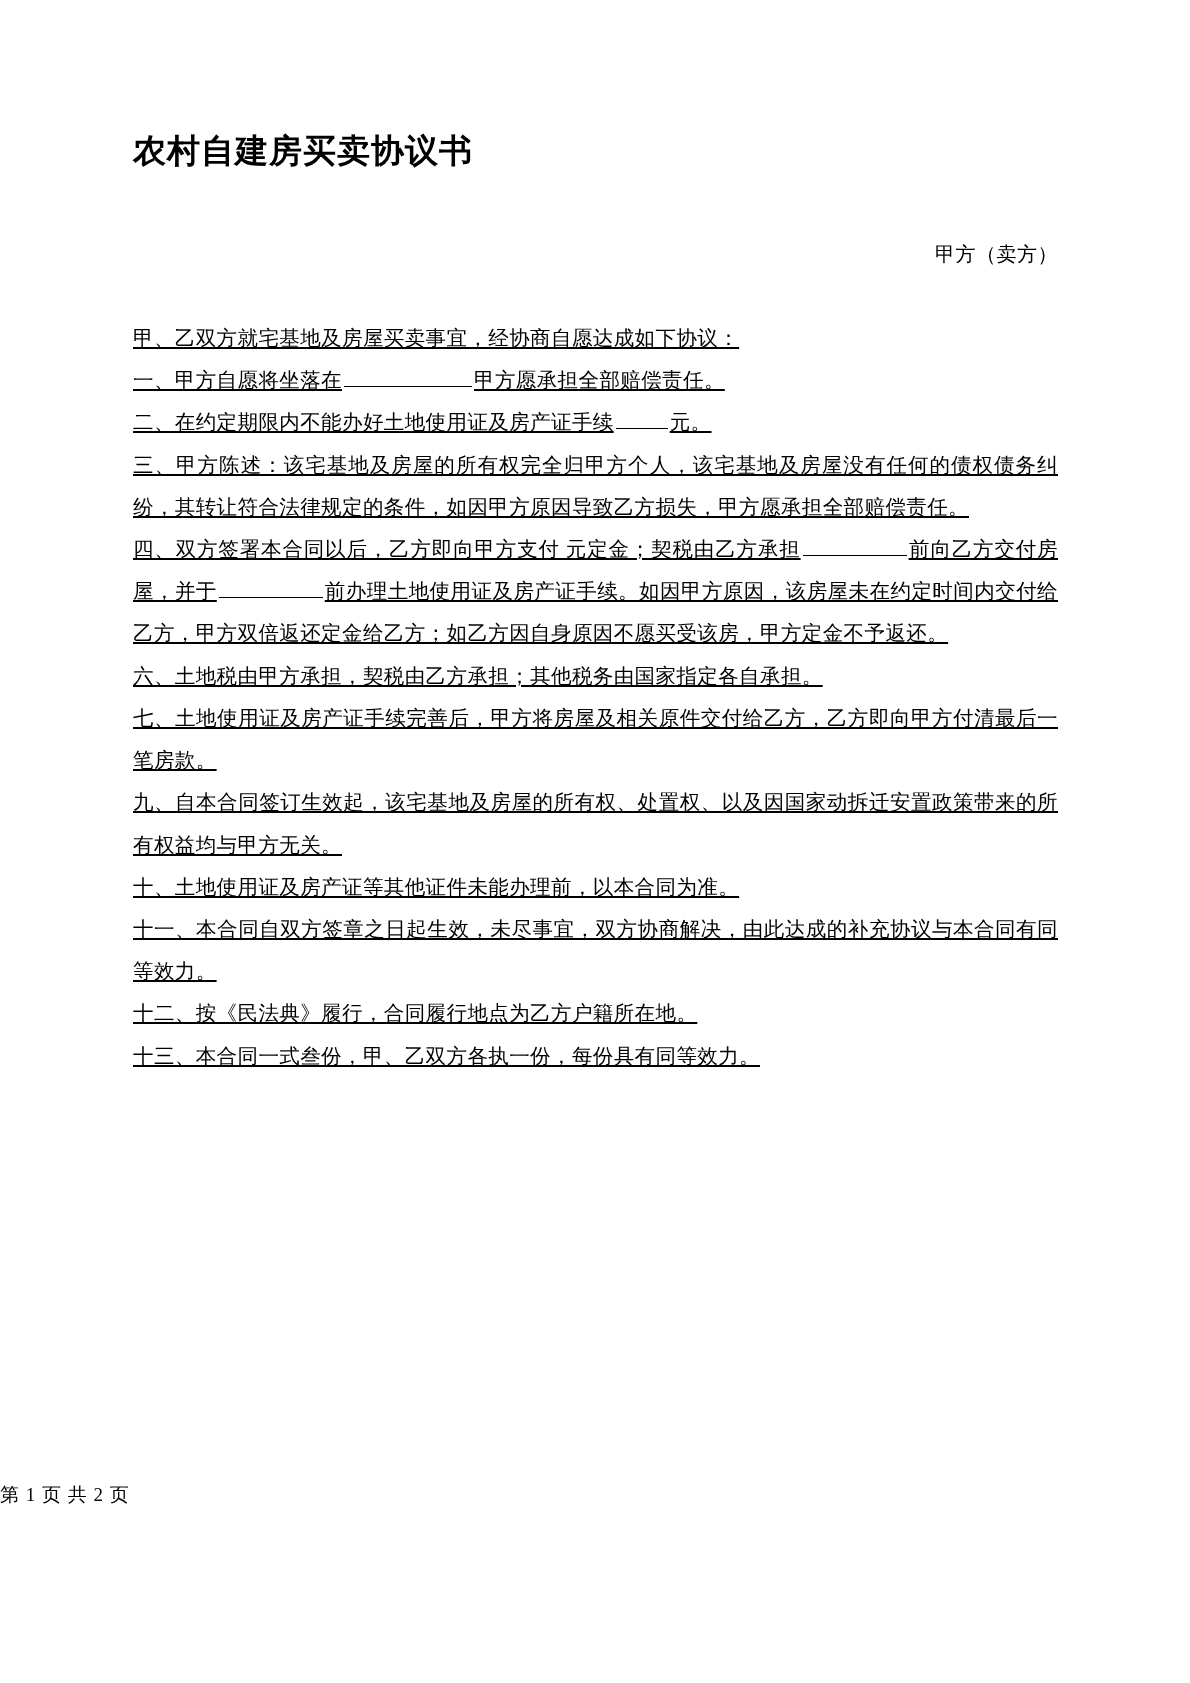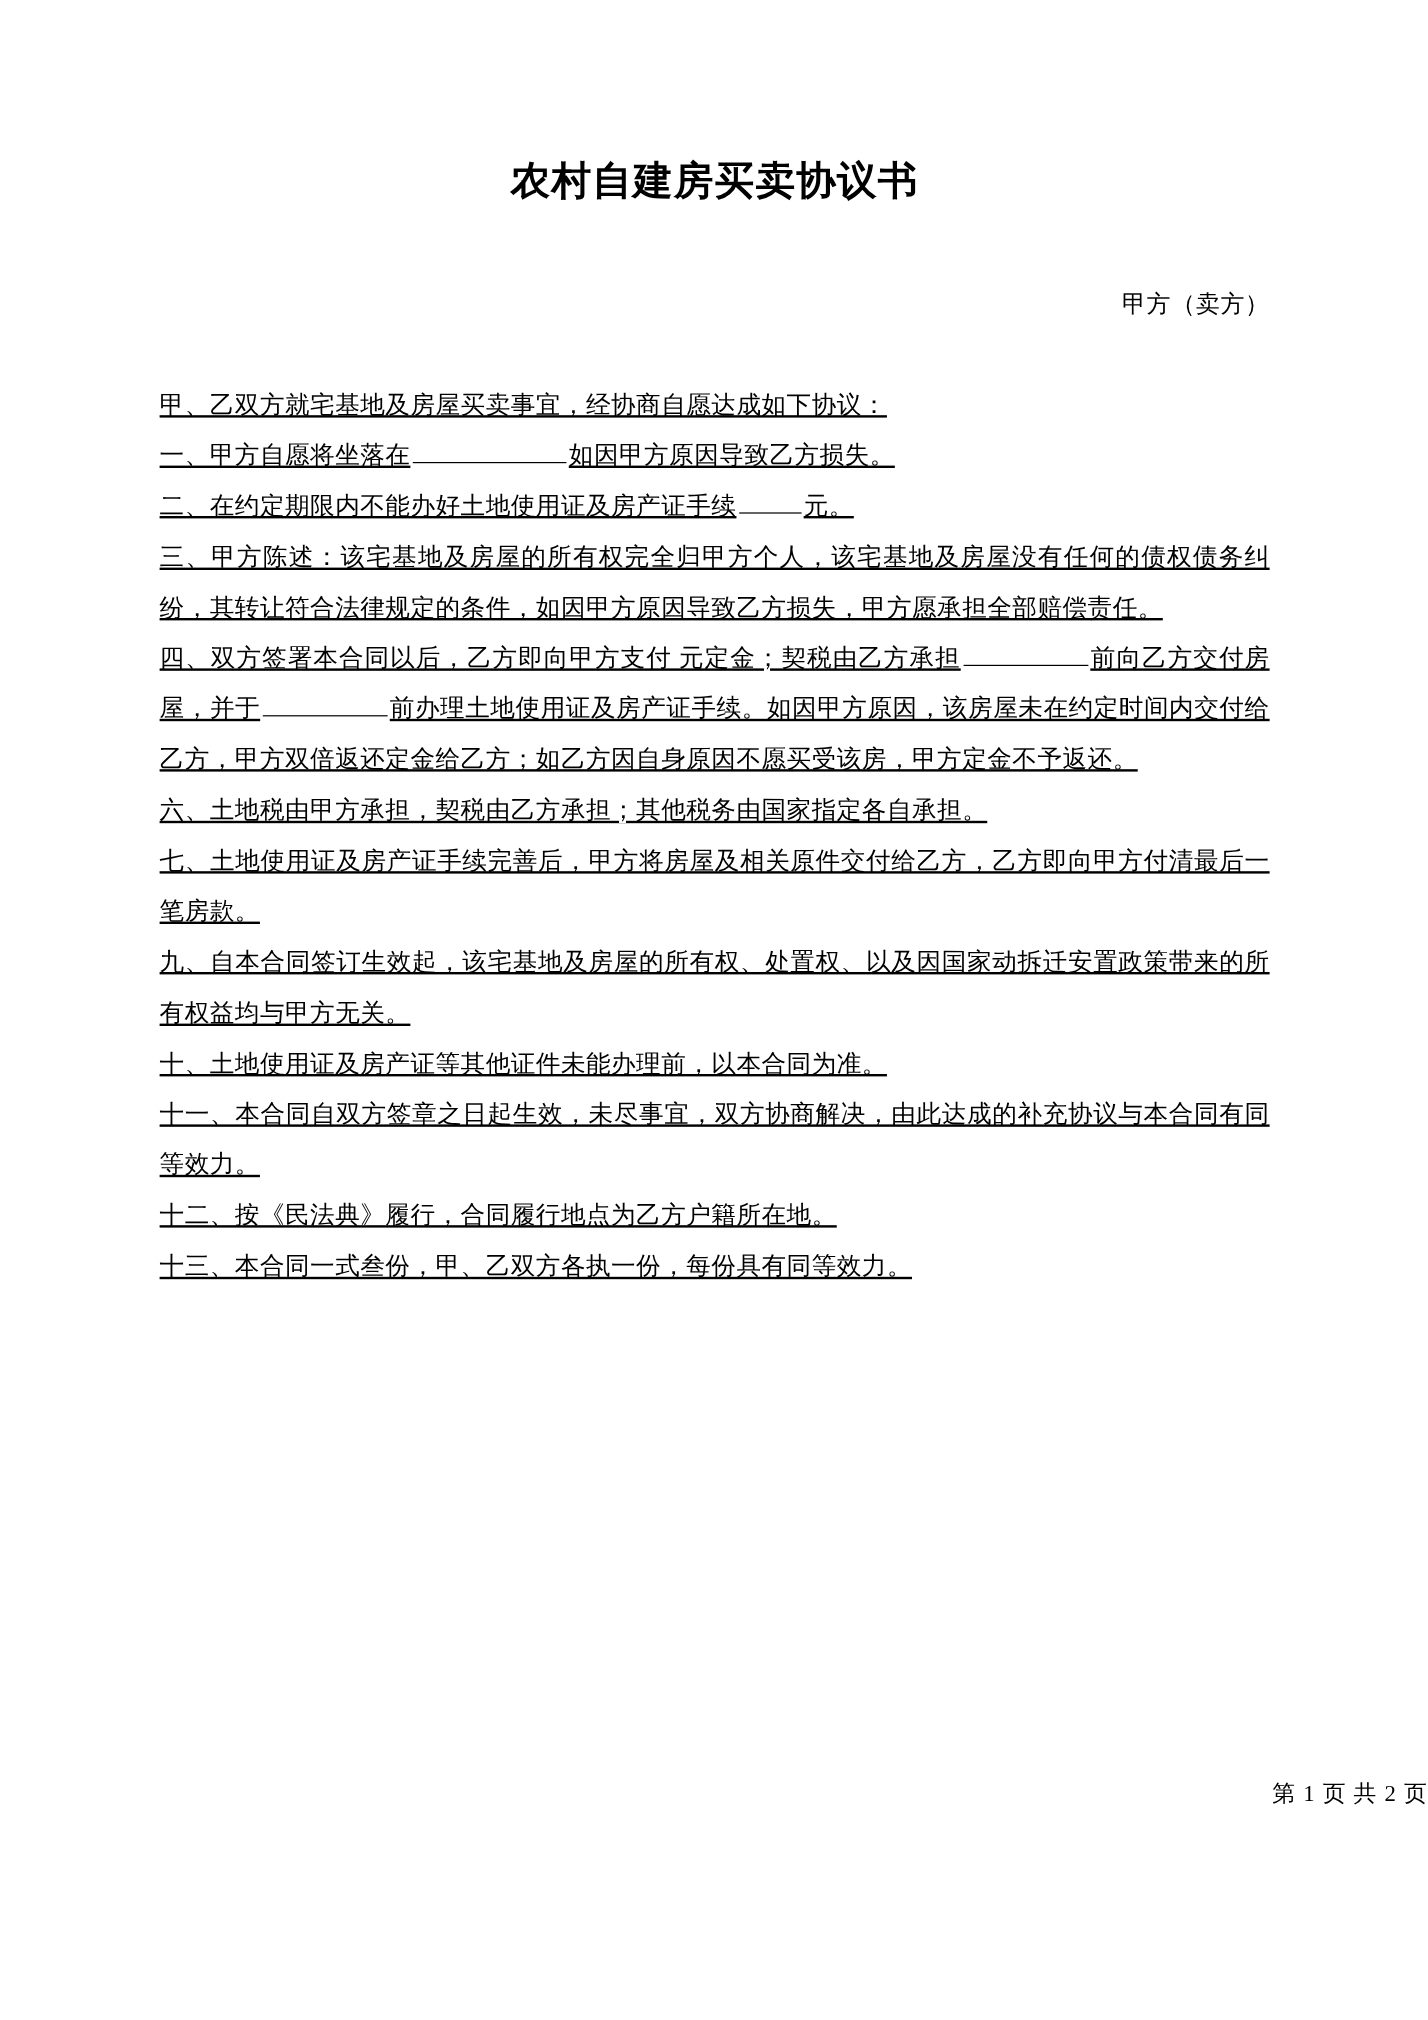--- a/index.html
+++ b/index.html
@@ -23,21 +23,21 @@
   .content {
     position: absolute;
     left: 133px;
     top: 0;
     width: 925px;
   }
   .doc-title {
     font-family: "Liberation Sans", "DejaVu Sans", sans-serif;
     font-weight: bold;
     font-size: 33px;
-    text-align: center;
+    text-align: left;
     letter-spacing: 1px;
     margin-top: 130px;
     margin-bottom: 16px;
     line-height: 1.3;
   }
   .party-block {
     margin-top: 60px;
     text-align: right;
   }
   .party-line {
@@ -79,42 +79,42 @@
     width: 128px;
     vertical-align: baseline;
     height: 1em;
     margin: 0 2px;
   }
   .footer {
     position: absolute;
     left: 0;
     right: 0;
     top: 1482px;
-    text-align: right;
+    text-align: left;
     font-size: 19px;
     letter-spacing: 1px;
   }
 </style>
 </head>
 <body>
 
 <div class="page">
   <div class="content">
 
     <h1 class="doc-title">农村自建房买卖协议书</h1>
 
     <div class="party-block">
       <div class="party-line">甲方（卖方）</div>
     </div>
 
     <div class="body-block">
 
       <p class="para">甲、乙双方就宅基地及房屋买卖事宜，经协商自愿达成如下协议：</p>
 
-      <p class="para"><span>一、甲方自愿将坐落在</span><span class="blank-lg"></span><span>如因甲方原因导致乙方损失。</span></p>
+      <p class="para"><span>一、甲方自愿将坐落在</span><span class="blank-lg"></span><span>甲方愿承担全部赔偿责任。</span></p>
 
       <p class="para"><span>二、在约定期限内不能办好土地使用证及房产证手续</span><span class="blank-sm"></span><span>元。</span></p>
 
       <p class="para">三、甲方陈述：该宅基地及房屋的所有权完全归甲方个人，该宅基地及房屋没有任何的债权债务纠纷，其转让符合法律规定的条件，如因甲方原因导致乙方损失，甲方愿承担全部赔偿责任。</p>
 
       <p class="para"><span>四、双方签署本合同以后，乙方即向甲方支付 元定金；契税由乙方承担</span><span class="blank-md"></span><span>前向乙方交付房屋，并于</span><span class="blank-md"></span><span>前办理土地使用证及房产证手续。如因甲方原因，该房屋未在约定时间内交付给乙方，甲方双倍返还定金给乙方；如乙方因自身原因不愿买受该房，甲方定金不予返还。</span></p>
 
 
       <p class="para">六、土地税由甲方承担，契税由乙方承担；其他税务由国家指定各自承担。</p>
 

